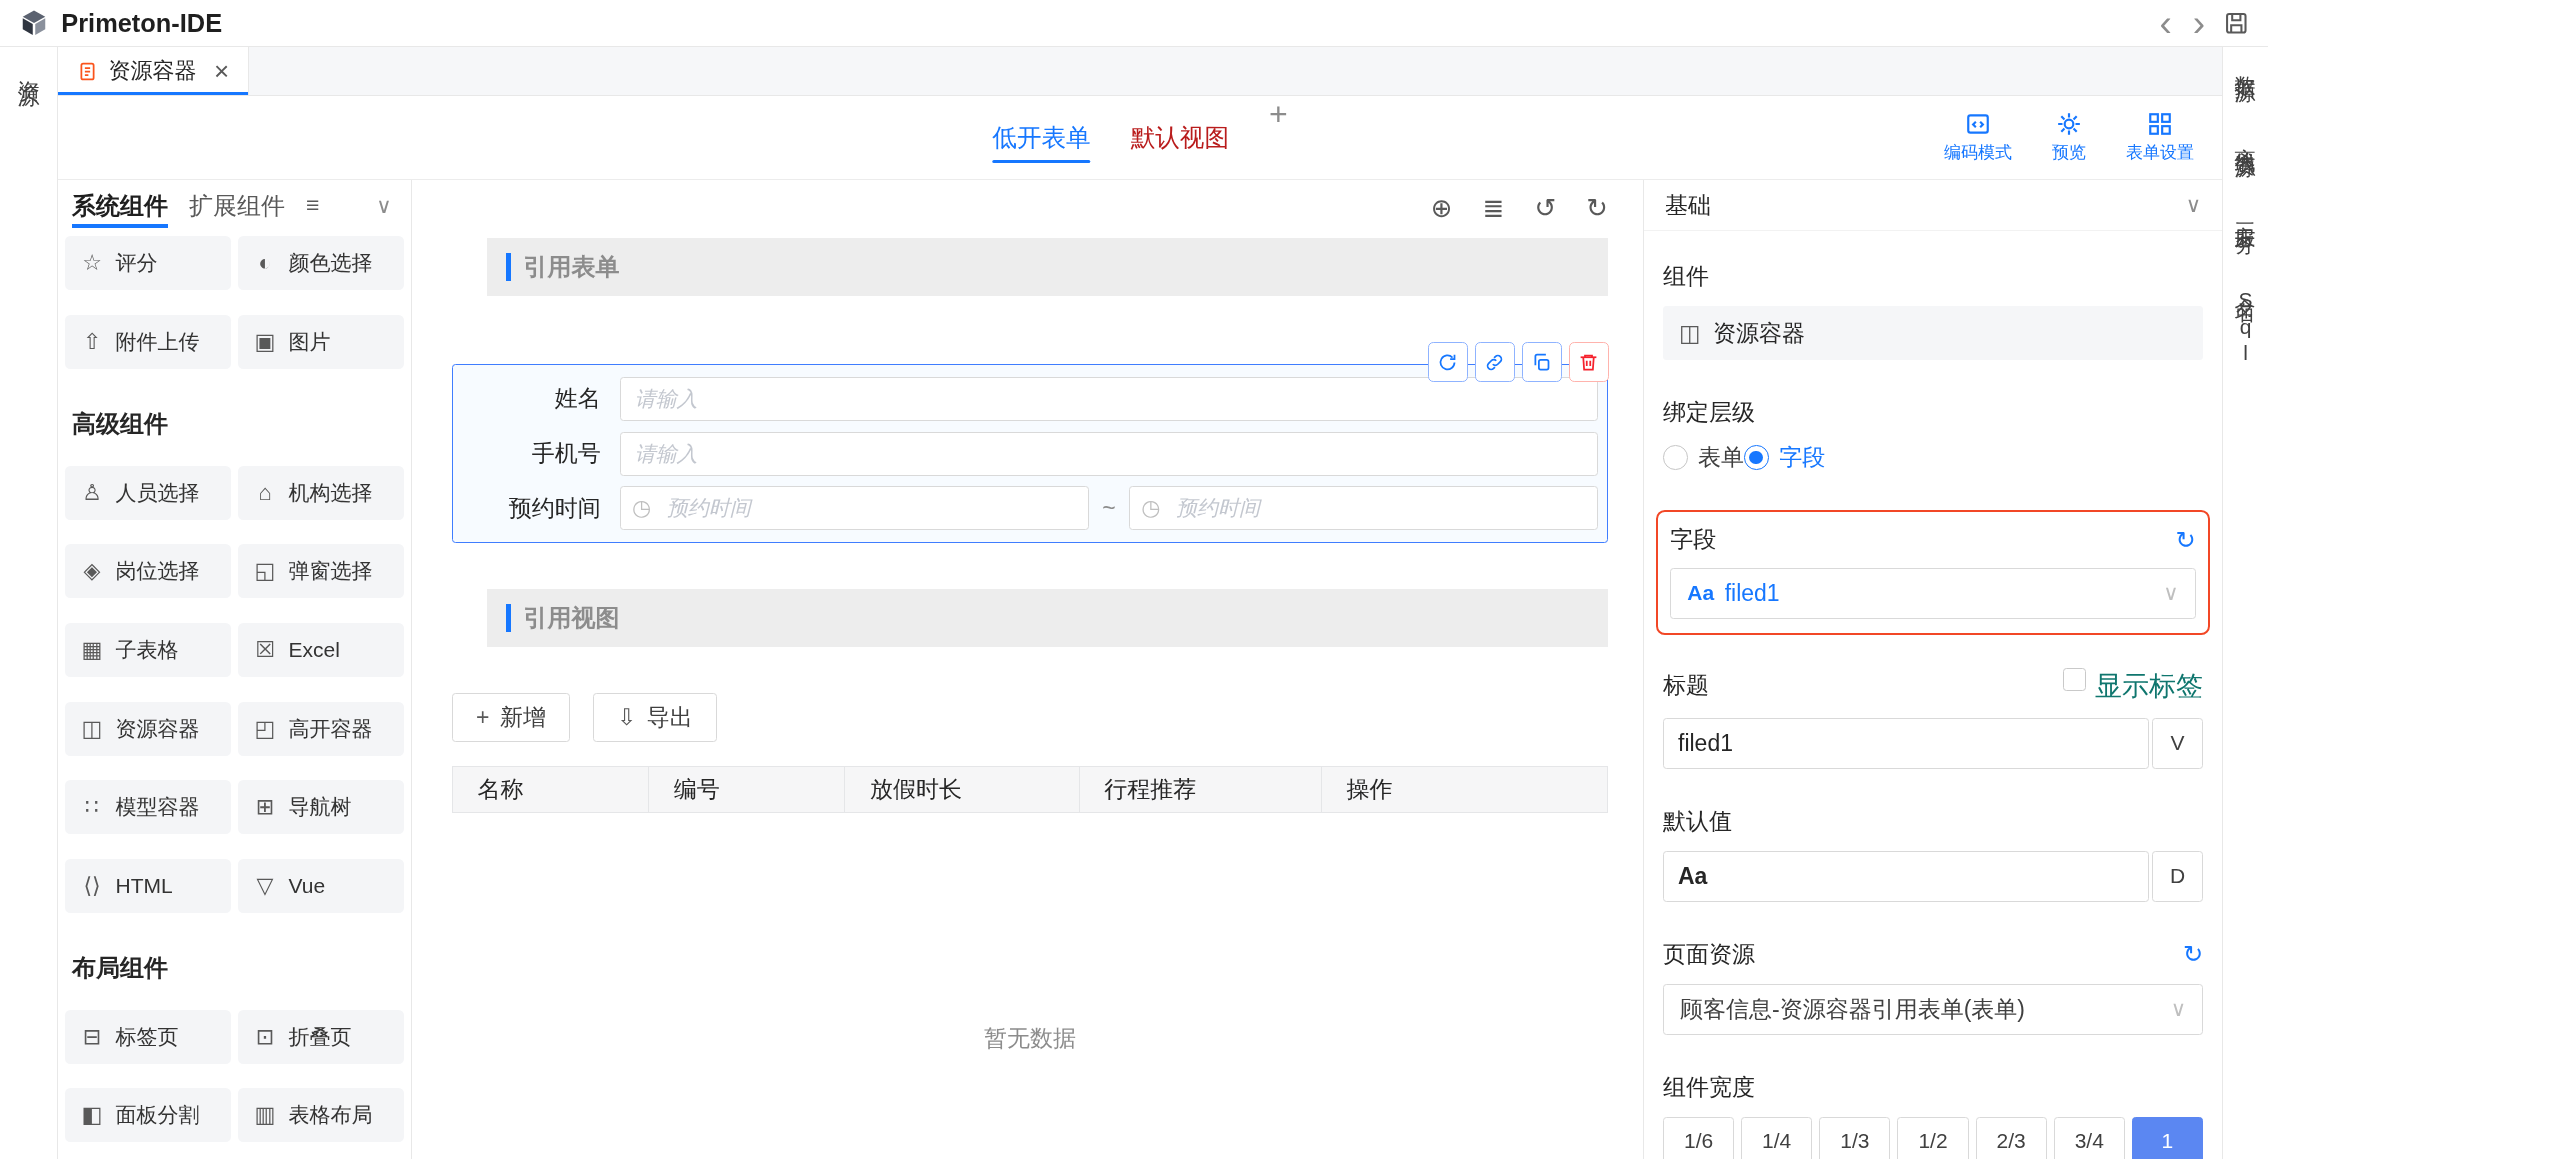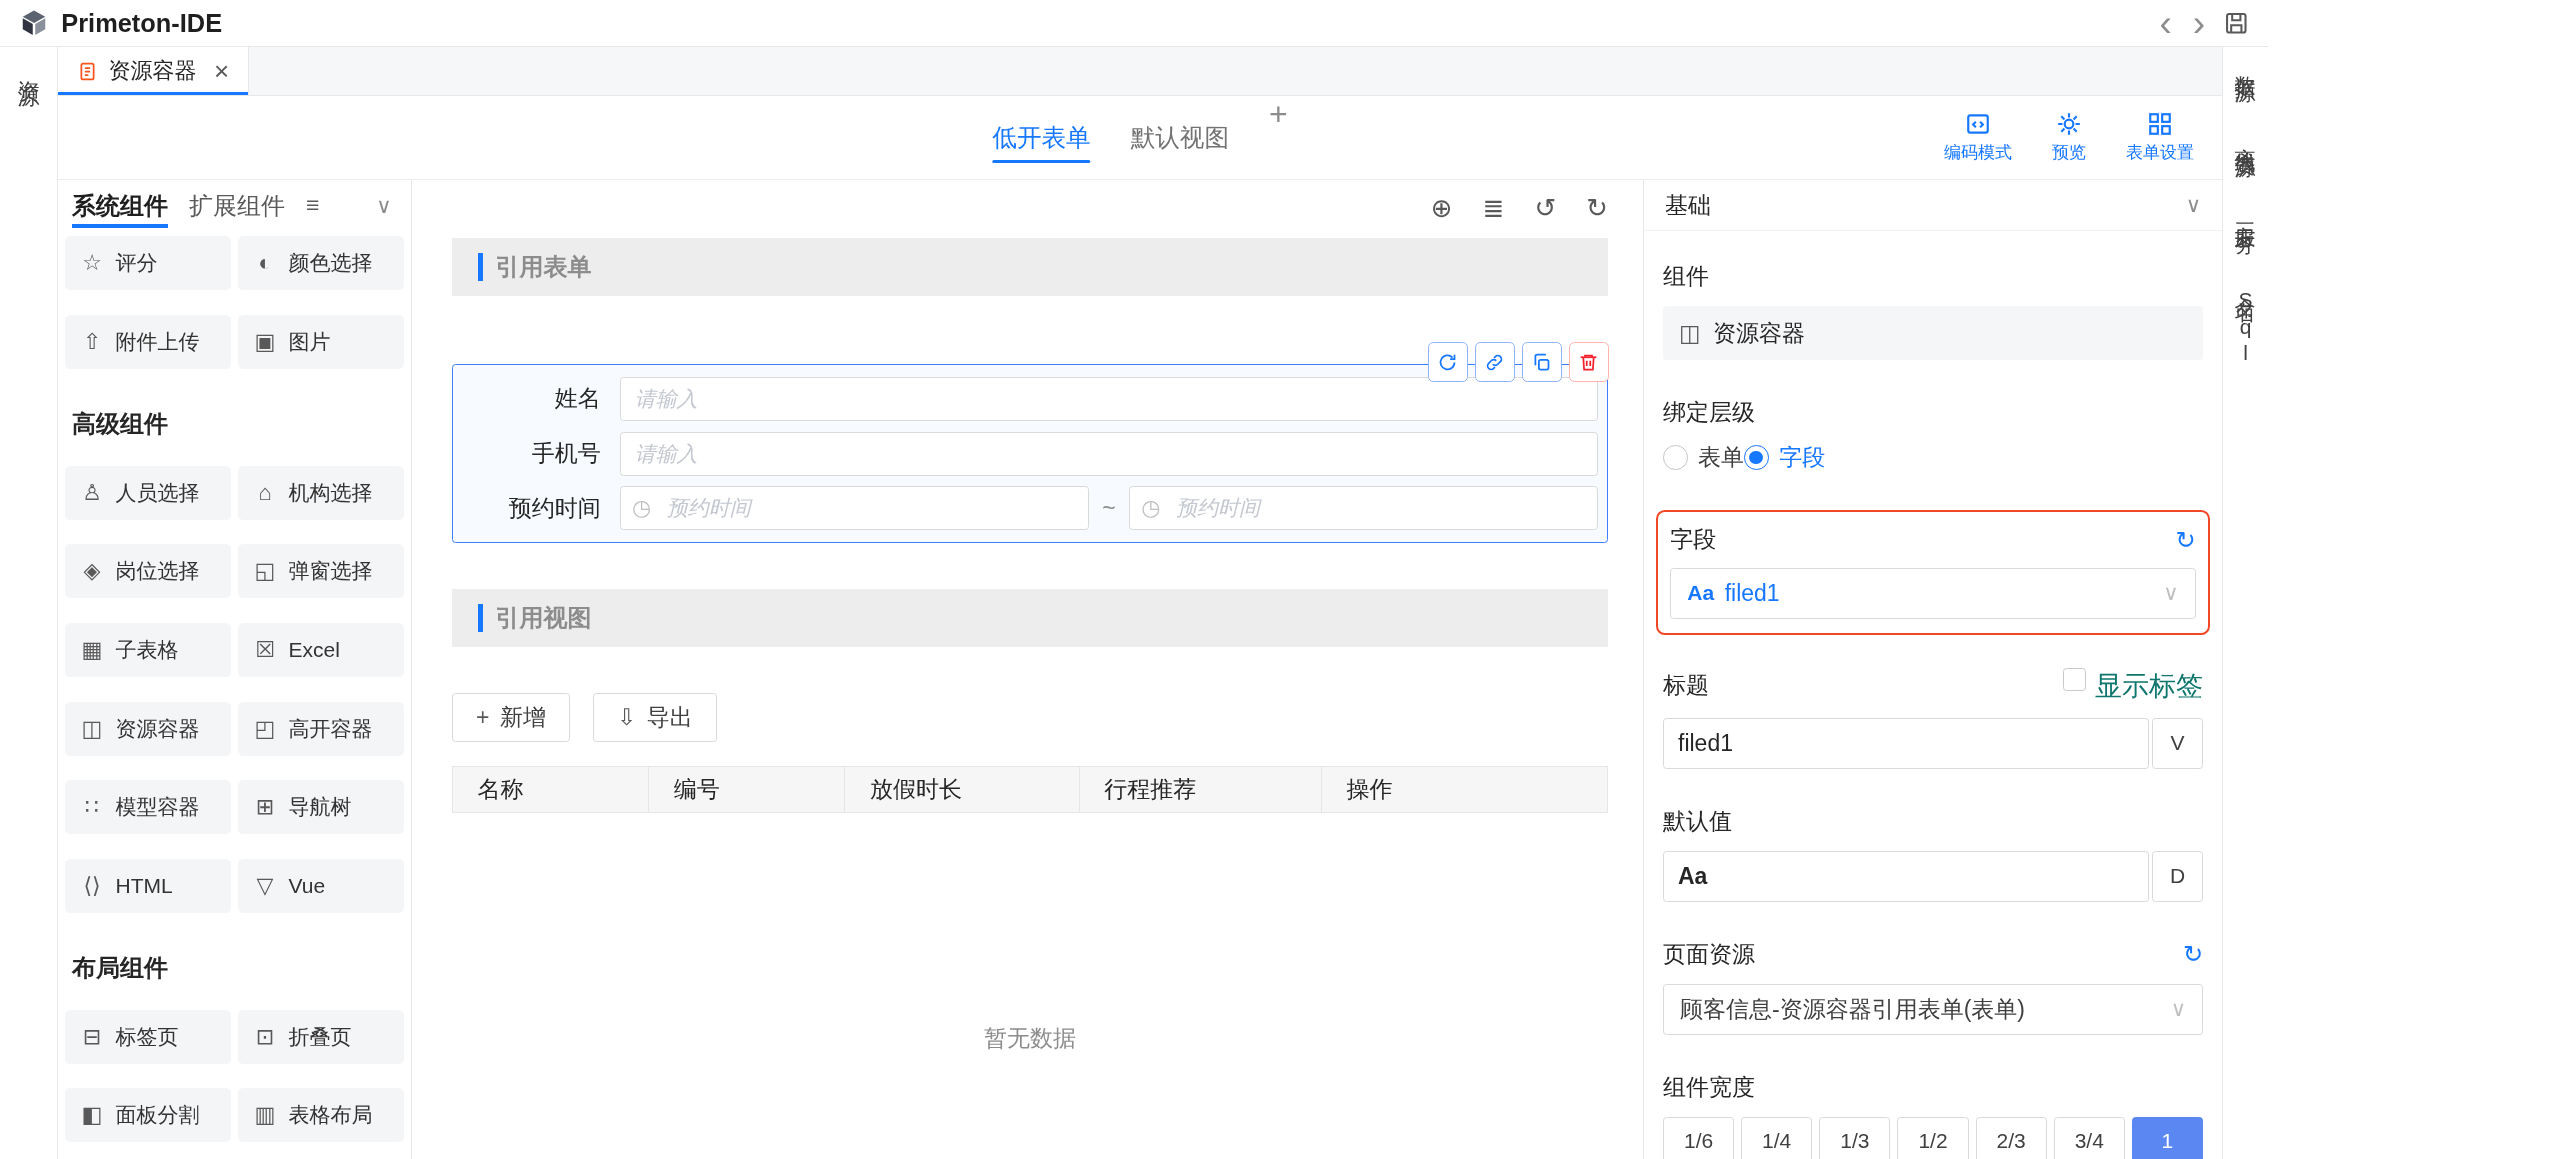--- a/index.html
+++ b/index.html
@@ -28,21 +28,21 @@
   
   .tabstrip{flex:0 0 49px;background:#f6f7f9;border-bottom:0.9px solid #e8e8e8;display:flex;}
   .doc-tab{display:flex;align-items:center;gap:10.5px;background:#fff;padding:0 19px;border-right:0.9px solid #e8e8e8;position:relative;}
   .doc-tab.active::after{content:"";position:absolute;left:0;right:0;bottom:0;height:3.5px;background:var(--accent);}
   .doc-tab-label{font-size:22px;color:#262626;}
   .doc-close{font-size:26px;color:#595959;margin-left:7px;line-height:1;}
 
   
   .view-toolbar{flex:0 0 84px;border-bottom:0.9px solid #ececec;display:flex;align-items:center;position:relative;background:#fff;}
   .vt-center{position:absolute;left:50%;transform:translateX(-50%);display:flex;align-items:flex-start;gap:40px;height:100%;}
-  .vt-tab{font-size:24.6px;color:#737373;position:relative;height:100%;display:flex;align-items:center;}
+  .vt-tab{font-size:24.6px;color:#b91c1c;position:relative;height:100%;display:flex;align-items:center;}
   .vt-tab.active{color:var(--accent);}
   .vt-tab.active::after{content:"";position:absolute;bottom:16px;left:0;right:0;height:3.5px;border-radius:1.8px;background:var(--accent);}
   .vt-add{font-size:32px;color:#8c8c8c;}
   .vt-actions{margin-left:auto;display:flex;gap:40px;padding-right:28px;}
   .vt-action{display:flex;flex-direction:column;align-items:center;gap:4.4px;color:var(--accent);}
   .vt-action-label{font-size:17px;}
 
   .work-row{flex:1;display:flex;min-height:0;}
 
   
@@ -57,21 +57,21 @@
   .pal-grid{display:grid;grid-template-columns:1fr 1fr;gap:24.6px 7px;margin-top:5.3px;}
   .pal-item{height:54px;background:#f4f5f7;border-radius:5.3px;display:flex;align-items:center;padding-left:14px;gap:10.5px;}
   .pal-ic{font-size:22px;color:#595959;width:26px;text-align:center;flex:0 0 26px;}
   .pal-lb{font-size:21px;color:#333;white-space:nowrap;}
 
   
   .canvas{flex:1;min-width:0;padding:8.8px 35px 0 40px;display:flex;flex-direction:column;overflow:hidden;background:#fff;}
   .canvas-toolbar{height:39px;display:flex;justify-content:flex-end;align-items:center;gap:30px;}
   .ct-ic{font-size:26px;color:#595959;line-height:1;}
   .card{flex:1;display:flex;flex-direction:column;min-height:0;margin-top:10.5px;}
-  .band{flex:0 0 58px;height:58px;background:#ededed;display:flex;align-items:center;padding-left:26px;gap:12.3px;}
+  .band{flex:0 0 58px;height:58px;background:#ededed;display:flex;align-items:center;padding-left:19px;gap:12.3px;margin-left:35px;}
   .band-bar{width:5.3px;height:28px;background:var(--accent);}
   .band-title{font-size:24px;font-weight:600;color:#8c8c8c;}
 
   .field-group{margin-top:68px;border:1.8px solid #3f7dff;background:#f7fbff;border-radius:3.5px;padding:10.5px 8.8px;position:relative;}
   .fg-row{display:grid;grid-template-columns:158px 1fr;align-items:center;min-height:46px;}
   .fg-row + .fg-row{margin-top:8.8px;}
   .fg-label{text-align:right;padding-right:19px;font-size:23px;color:#262626;}
   .text-input{height:44px;width:100%;border:0.9px solid #d9d9d9;border-radius:3.5px;background:#fff;padding:0 14px;font-size:21px;color:#262626;outline:none;font-family:inherit;font-style:italic;}
   input::placeholder{color:#c3c7cf;}
   .time-wrap{display:flex;align-items:center;}

